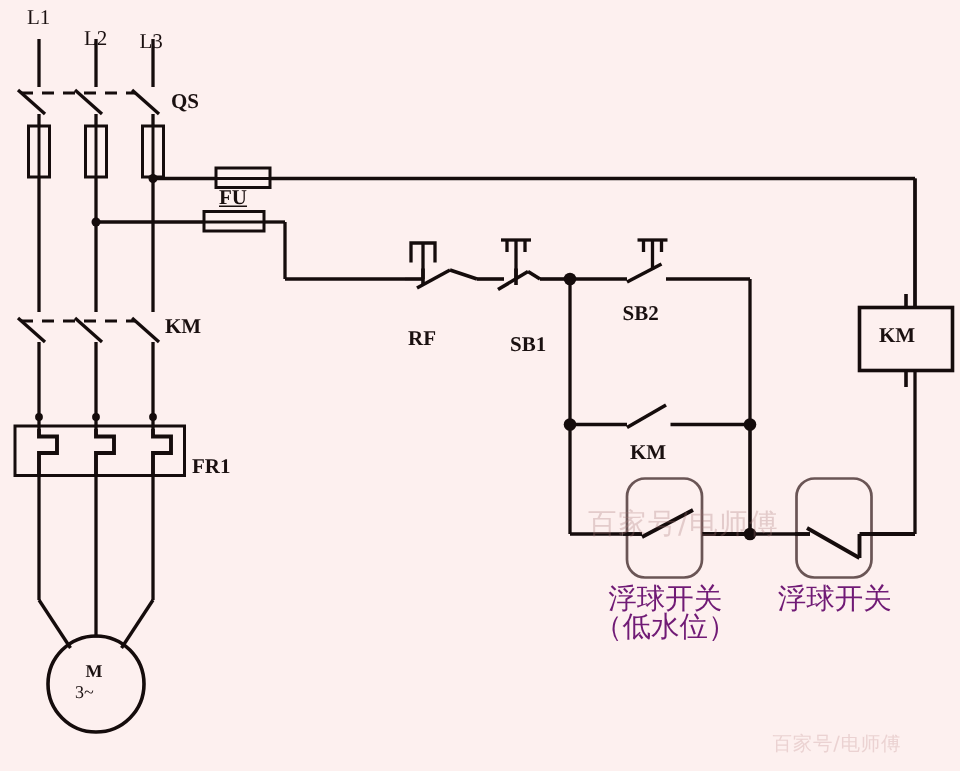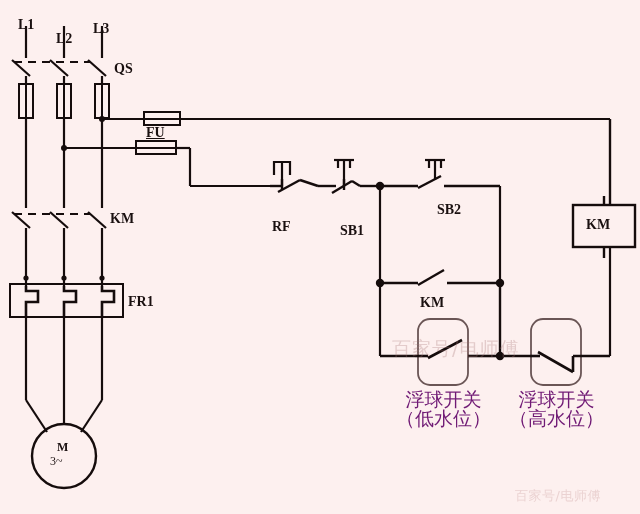--- a/index.html
+++ b/index.html
@@ -22,21 +22,21 @@
     width: 640px;
     height: 514px;
   }
   .lbl {
     position: absolute;
     font-family: "Liberation Serif", serif;
     color: #1a1010;
     white-space: nowrap;
     line-height: 1;
   }
-  .lbl-phase { font-size: 14px; font-weight: 700; margin-top: 12px; }
+  .lbl-phase { font-size: 14px; font-weight: 400; }
   .lbl-dev   { font-size: 14px; font-weight: 700; font-family: "Liberation Serif", serif; }
   .lbl-cn {
     font-family: "DejaVu Sans", sans-serif;
     font-size: 19px;
     color: #701a75;
     text-align: center;
   }
   .lbl-motor-m { font-size: 12px; font-weight: 700; font-family: "Liberation Serif", serif; }
   .lbl-motor-3 { font-size: 12px; font-weight: 400; font-family: "Liberation Serif", serif; }
   .watermark-center {
@@ -281,45 +281,44 @@
       <g stroke-width="2.2">
         <line x1="610" y1="119" x2="610" y2="205"></line>
         <line x1="610" y1="247" x2="610" y2="356"></line>
       </g>
 
     </g>
   </svg>
 
   <div class="lbl lbl-phase" style="left:18px;  top:6px;">L1</div>
   <div class="lbl lbl-phase" style="left:56px;  top:20px;">L2</div>
-  <div class="lbl lbl-phase" style="left:93px;  top:10px;">L3</div>
+  <div class="lbl lbl-phase" style="left:93px;  top:22px;">L3</div>
 
   <div class="lbl lbl-dev" style="left:114px; top:62px;">QS</div>
 
   <div class="lbl lbl-dev" style="left:146px; top:126px;text-decoration:underline;">FU</div>
 
   <div class="lbl lbl-dev" style="left:110px; top:212px;">KM</div>
 
-  <div class="lbl lbl-dev" style="left:128px; top:295px;">FR1</div>
+  <div class="lbl lbl-dev" style="left:128px; top:305px;">FR1</div>
 
   <div class="lbl lbl-motor-m" style="left:57px; top:441px;">M</div>
   <div class="lbl lbl-motor-3" style="left:50px; top:455px;">3~</div>
 
   <div class="lbl lbl-dev" style="left:272px; top:220px;font-family:Liberation Serif, serif;">RF</div>
 
   <div class="lbl lbl-dev" style="left:340px; top:224px;">SB1</div>
 
-  <div class="lbl lbl-dev" style="left:415px; top:203px;margin-left:22px;">SB2</div>
+  <div class="lbl lbl-dev" style="left:415px; top:203px;">SB2</div>
 
   <div class="lbl lbl-dev" style="left:420px; top:296px;">KM</div>
 
   <div class="lbl lbl-dev" style="left:586px; top:218px;">KM</div>
 
   <div class="lbl lbl-cn" style="left:391px; top:390px; width:105px;">浮球开关</div>
   <div class="lbl lbl-cn" style="left:391px; top:409px; width:105px;">（低水位）</div>
 
   <div class="lbl lbl-cn" style="left:504px; top:390px; width:105px;">浮球开关</div>
-  <div class="lbl lbl-cn" style="left:504px; top:409px; width:105px;">（高水位）</div>
 
   <div class="watermark-center">百家号/电师傅</div>
   <div class="watermark-corner">百家号/电师傅</div>
 
 </div>
 
 </body></html>

